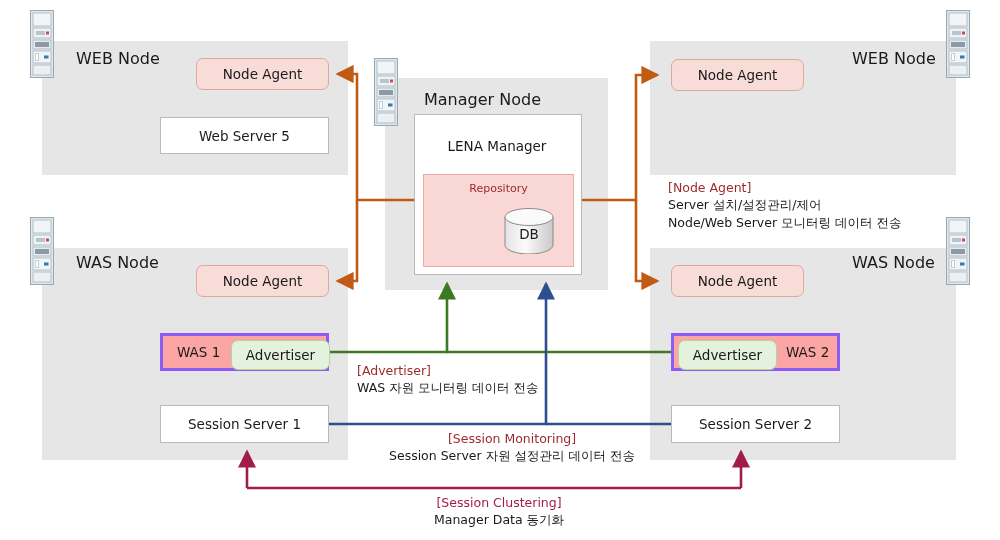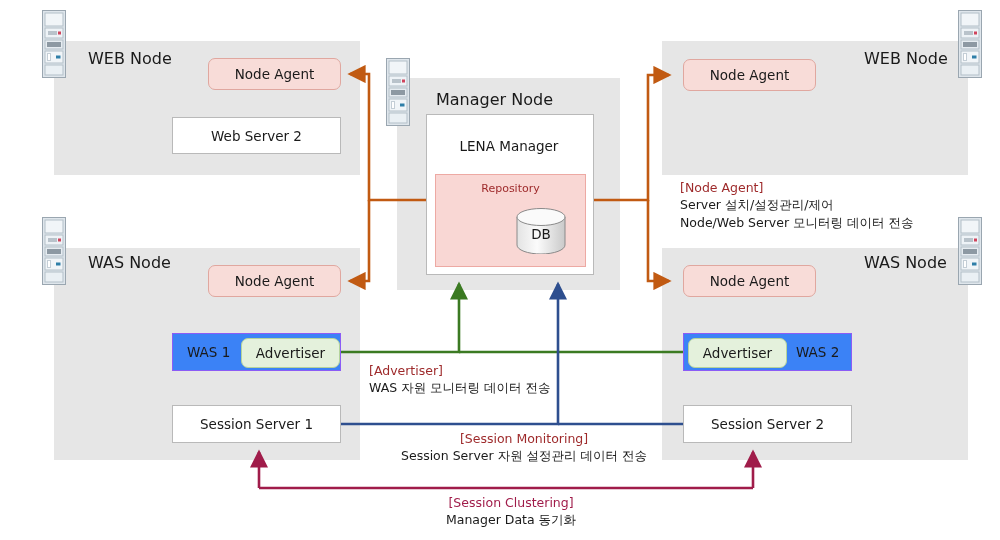--- a/index.html
+++ b/index.html
@@ -1,36 +1,36 @@
 <!DOCTYPE html>
 <html><head>
 <meta charset="utf-8">
 <style>
   html,body{margin:0;padding:0;background:#ffffff;}
   body{width:1000px;height:540px;position:relative;overflow:hidden;
        font-family:"DejaVu Sans","Liberation Sans",sans-serif;
        -webkit-font-smoothing:antialiased;}
-  #stage{position:absolute;left:12px;top:0;width:814px;height:540px;}
+  #stage{position:absolute;left:0;top:0;width:814px;height:540px;}
 
   
   .zone{position:absolute;background:#e6e6e6;}
   .zone-title{position:absolute;font-size:16px;color:#1a1a1a;white-space:nowrap;}
 
   
   .box{position:absolute;box-sizing:border-box;display:flex;align-items:center;
        justify-content:center;font-size:13.5px;color:#1a1a1a;white-space:nowrap;}
   .box-white{background:#ffffff;border:1px solid #b9b9b9;}
   .box-agent{background:#f8dcd8;border:1px solid #e0a79f;border-radius:7px;font-size:13.5px;}
   .box-adv{background:#e4f1dc;border:1px solid #b4d49b;border-radius:7px;font-size:13.5px;}
   .box-repo{background:#f9d7d4;border:1px solid #eda9a3;}
   .repo-title{position:absolute;left:0;right:0;top:7px;text-align:center;
               font-size:11px;color:#9e2a2b;}
 
   
-  .row-box{position:absolute;box-sizing:border-box;background:#3b82f6;border:1px solid #8b5cf6;
+  .row-box{position:absolute;box-sizing:border-box;background:#fca5a5;border:3px solid #8b5cf6;
            display:flex;align-items:center;}
   .row-label{font-size:13.5px;color:#1a1a1a;white-space:nowrap;}
 
   
   .file-icon{position:absolute;}
   .db-icon{position:absolute;}
   .icon-text{position:absolute;font-size:13.5px;color:#1a1a1a;
              width:100%;text-align:center;}
 
   
@@ -104,21 +104,21 @@
     </g>
 
     <g stroke="#a01c4a" stroke-width="2.6" fill="none">
       <path d="M247,488 L741,488"></path>
       <path d="M247,488 L247,452" marker-end="url(#ah-maroon)"></path>
       <path d="M741,488 L741,452" marker-end="url(#ah-maroon)"></path>
     </g>
   </svg>
 
   <div class="box box-agent" style="left:196px;top:58px;width:133px;height:32px;">Node Agent</div>
-  <div class="box box-white" style="left:160px;top:117px;width:169px;height:37px;">Web Server 2</div>
+  <div class="box box-white" style="left:160px;top:117px;width:169px;height:37px;">Web Server 5</div>
 
   <div class="box box-agent" style="left:671px;top:59px;width:133px;height:32px;">Node Agent</div>
 
   <div class="box box-agent" style="left:196px;top:265px;width:133px;height:32px;">Node Agent</div>
 
   <div class="row-box" style="left:160px;top:333px;width:169px;height:38px;padding-left:14px;">
     <span class="row-label">WAS 1</span>
     <div class="box box-adv" style="position:absolute;left:68px;top:4px;width:99px;height:30px;">Advertiser</div>
   </div>
 

